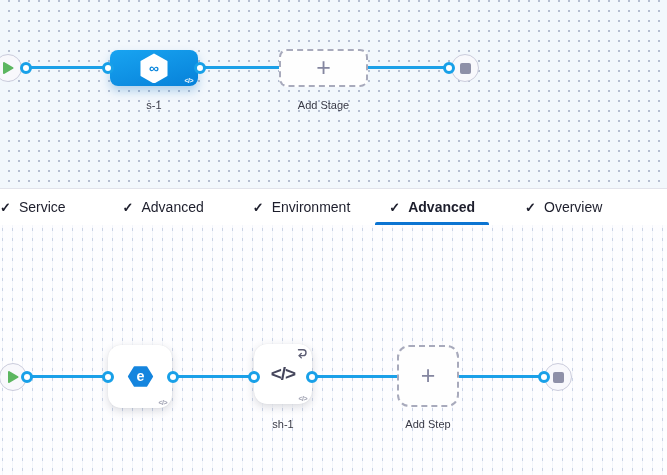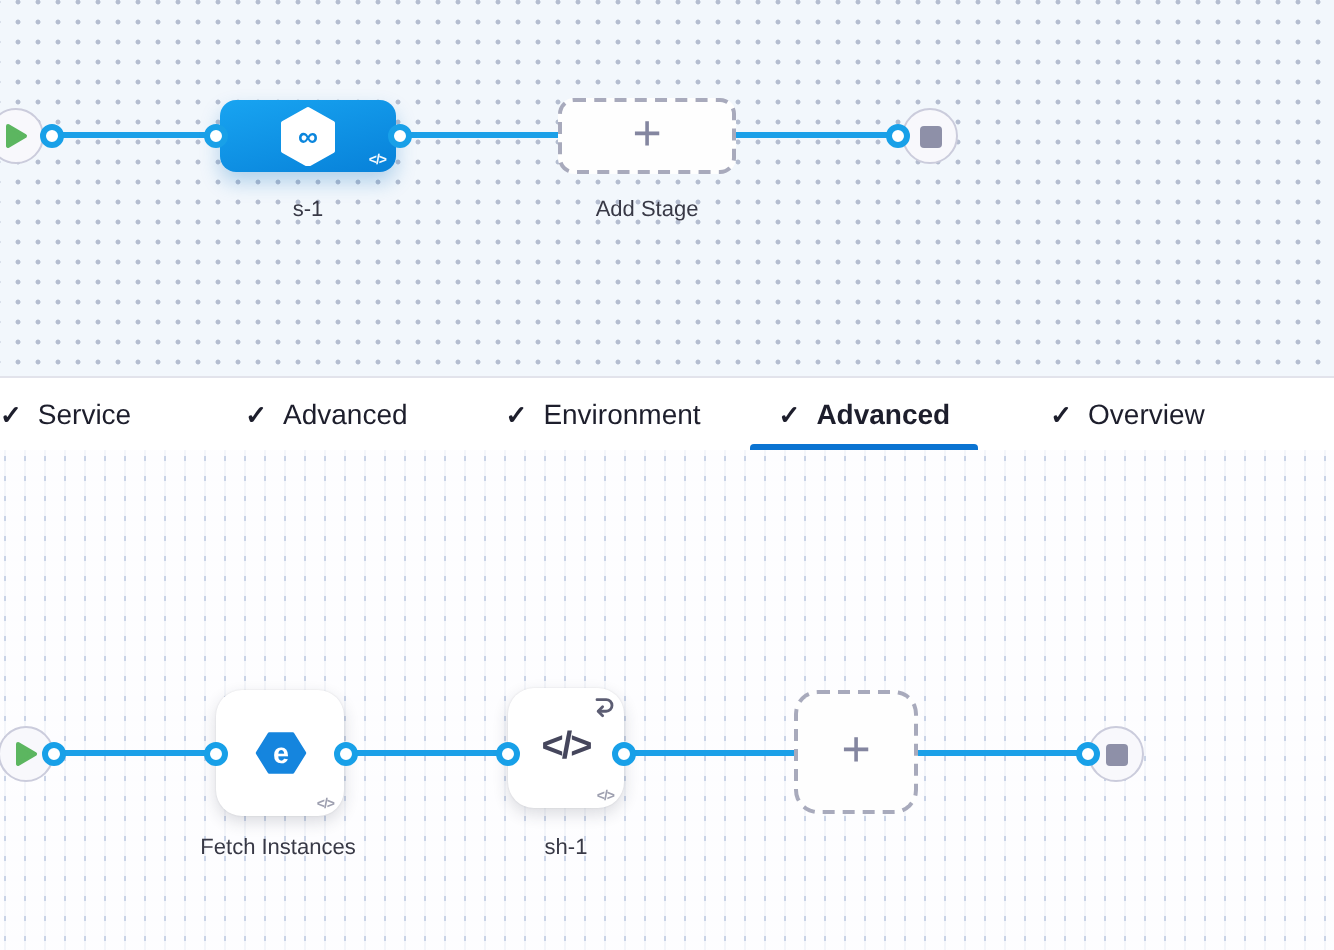--- a/index.html
+++ b/index.html
@@ -171,37 +171,37 @@
       </svg>
     </div>
 
     <div class="step-node fetch-node">
       <svg width="27" height="27" viewBox="0 0 30 30">
         <polygon points="2,15 8.5,4.5 21.5,4.5 28,15 21.5,25.5 8.5,25.5" fill="#1585de" stroke="#1585de" stroke-width="2" stroke-linejoin="round"></polygon>
         <text x="15" y="20.5" font-size="16" font-weight="bold" fill="#ffffff" text-anchor="middle">e</text>
       </svg>
       <span class="corner-code on-white">&lt;/&gt;</span>
     </div>
-    <div class="node-label" style="left:79px;top:193px;width:120px;">Fetch Instances</div>
 
     <div class="step-node sh-node">
       <span class="loop-badge">
         <svg width="15" height="14" viewBox="0 0 16 14">
           <path d="M4.8 3.6 h4.9 a3.1 3.1 0 0 1 0 6.2 h-4" fill="none" stroke="#5c5d73" stroke-width="1.5" stroke-linecap="round"></path>
           <path d="M7.8 7.4 L5.4 9.8 L7.8 12.2" fill="none" stroke="#5c5d73" stroke-width="1.5" stroke-linecap="round" stroke-linejoin="round"></path>
         </svg>
       </span>
       <span class="code-glyph">&lt;/&gt;</span>
       <span class="corner-code on-white">&lt;/&gt;</span>
     </div>
     <div class="node-label" style="left:223px;top:193px;width:120px;">sh-1</div>
 
     <div class="add-node add-step">
       <span class="plus">+</span>
     </div>
+    <div class="node-label" style="left:368px;top:193px;width:120px;">Add Step</div>
 
     <div class="terminal" style="left:544px;top:138px;">
       <div class="stop-square"></div>
     </div>
 
     <div class="conn-dot" style="left:21px;top:146px;"></div>
     <div class="conn-dot" style="left:102px;top:146px;"></div>
     <div class="conn-dot" style="left:167px;top:146px;"></div>
     <div class="conn-dot" style="left:248px;top:146px;"></div>
     <div class="conn-dot" style="left:306px;top:146px;"></div>

